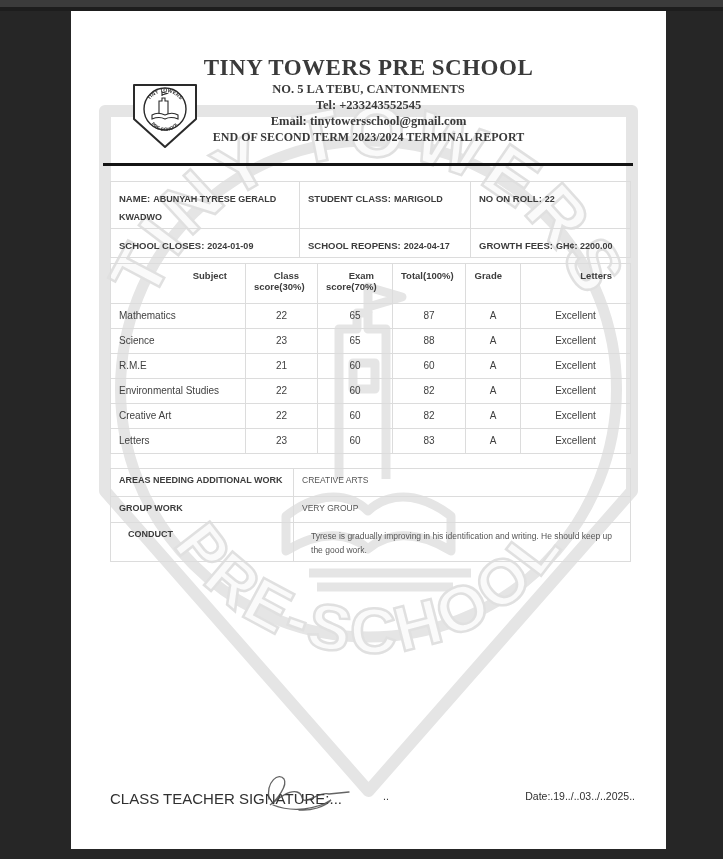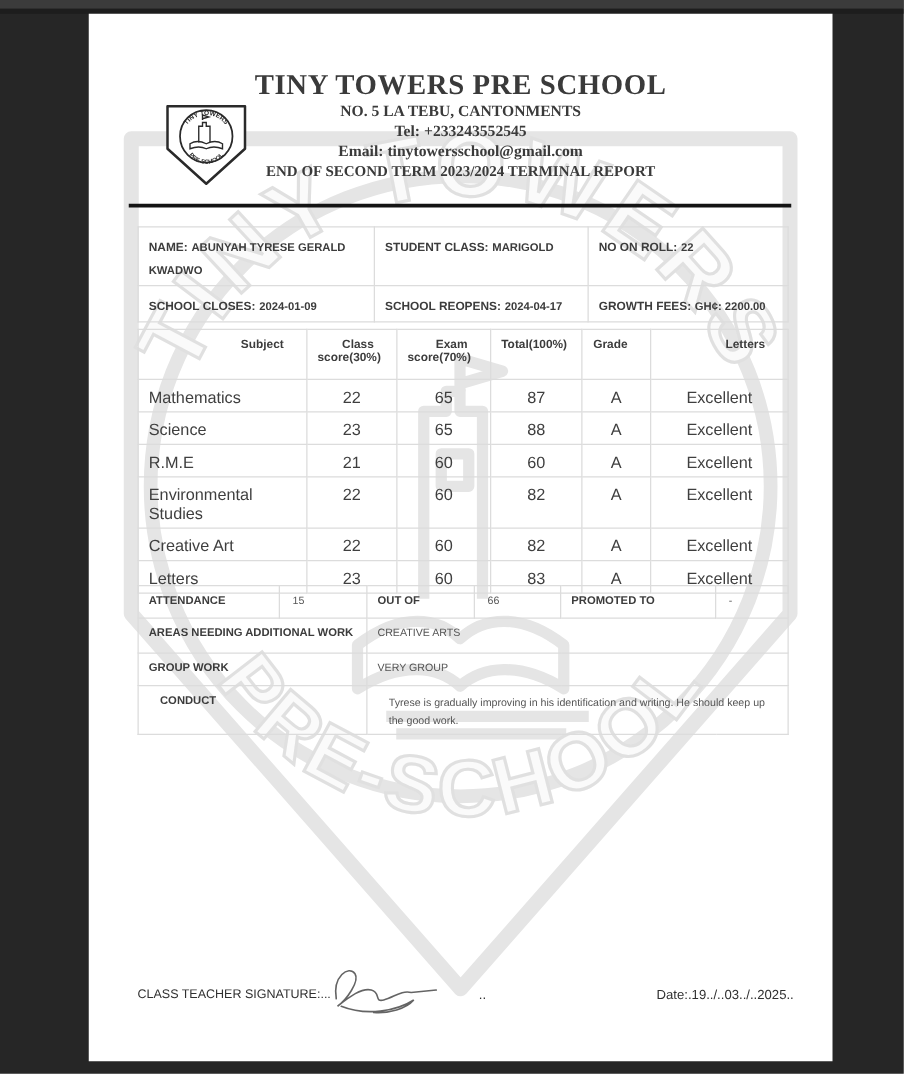--- a/index.html
+++ b/index.html
@@ -21,39 +21,39 @@
   td, th { border:1px solid #dcdcdc; vertical-align:top; padding:6px 8px 4px 8px; }
 
   .info-table { top:170px; }
   .info-table td { height:24px; }
   .info-table tr.tall td { height:38px; }
   .lbl { font-weight:bold; font-size:9.5px; color:#3c3c3c;margin-top:41px; }
   .val { font-weight:bold; font-size:9px; color:#3c3c3c; margin-left:3px; }
 
   .grades-table { top:252px; }
   .grades-table th { height:40px; text-align:right; font-size:9.5px; color:#3c3c3c; padding-right:18px; }
-  .grades-table td { height:25px; font-size:13px; color:#3f3f3f; }
+  .grades-table td { height:25px; font-size:10px; color:#3f3f3f; }
   .grades-table td.c { text-align:center; }
 
   .assess-table { top:457px; }
   .assess-table td { font-size:9px; }
   .assess-table .lblcell { font-weight:bold; font-size:9px; color:#3c3c3c; padding-right:2px; }
   .assess-table .valcell { font-weight:normal; font-size:8.5px; color:#555; }
   .assess-table .numcell { font-size:8.5px; color:#555; padding-left:10px; }
   .assess-table tr.r1 td { height:26px; }
   .assess-table tr.r2 td { height:37px; }
   .assess-table tr.r3 td { height:28px; }
   .assess-table tr.r4 td { height:26px; }
   .assess-table tr.r5 td { height:37px;padding-left:17px; }
   .wrapnarrow { display:inline-block; max-width:135px; }
   .nowrap { white-space:nowrap; }
   .conduct-text { color:#4a4a4a; line-height:14px; }
 
   .footer { position:absolute; left:0; top:0; width:595px; height:838px; pointer-events:none; }
-  .sig-label { position:absolute; left:39px; top:779px; font-size:10px; color:#303030;text-align:center; }
+  .sig-label { position:absolute; left:39px; top:779px; font-size:15px; color:#303030;text-align:center; }
   .sig-scribble { position:absolute; left:188px; top:756px; width:96px; height:48px; }
   .sig-dots { position:absolute; left:312px; top:779px; font-size:10.5px; color:#303030; }
   .date-text { position:absolute; right:31px; top:779px; font-size:10.5px; color:#303030; }
 </style>
 </head>
 <body>
 
 <div class="topbar"></div>
 <div class="topseam"></div>
 
@@ -203,28 +203,20 @@
   <table class="assess-table">
     <colgroup>
         <col style="width:113px">
         <col style="width:70px">
         <col style="width:86px">
         <col style="width:69px">
         <col style="width:124px">
         <col style="width:58px">
       </colgroup>
     <tbody>
-        <tr class="r1">
-      <td class="lblcell">ATTENDANCE</td>
-      <td class="numcell">15</td>
-      <td class="lblcell">OUT OF</td>
-      <td class="numcell">66</td>
-      <td class="lblcell">PROMOTED TO</td>
-      <td class="numcell">-</td>
-    </tr>
     <tr class="r3">
       <td class="lblcell" colspan="2"><span class="nowrap">AREAS NEEDING ADDITIONAL WORK</span></td>
       <td class="valcell" colspan="4">CREATIVE ARTS</td>
     </tr>
     <tr class="r4">
       <td class="lblcell" colspan="2">GROUP WORK</td>
       <td class="valcell" colspan="4">VERY GROUP</td>
     </tr>
     <tr class="r5">
       <td class="lblcell" colspan="2">CONDUCT</td>

